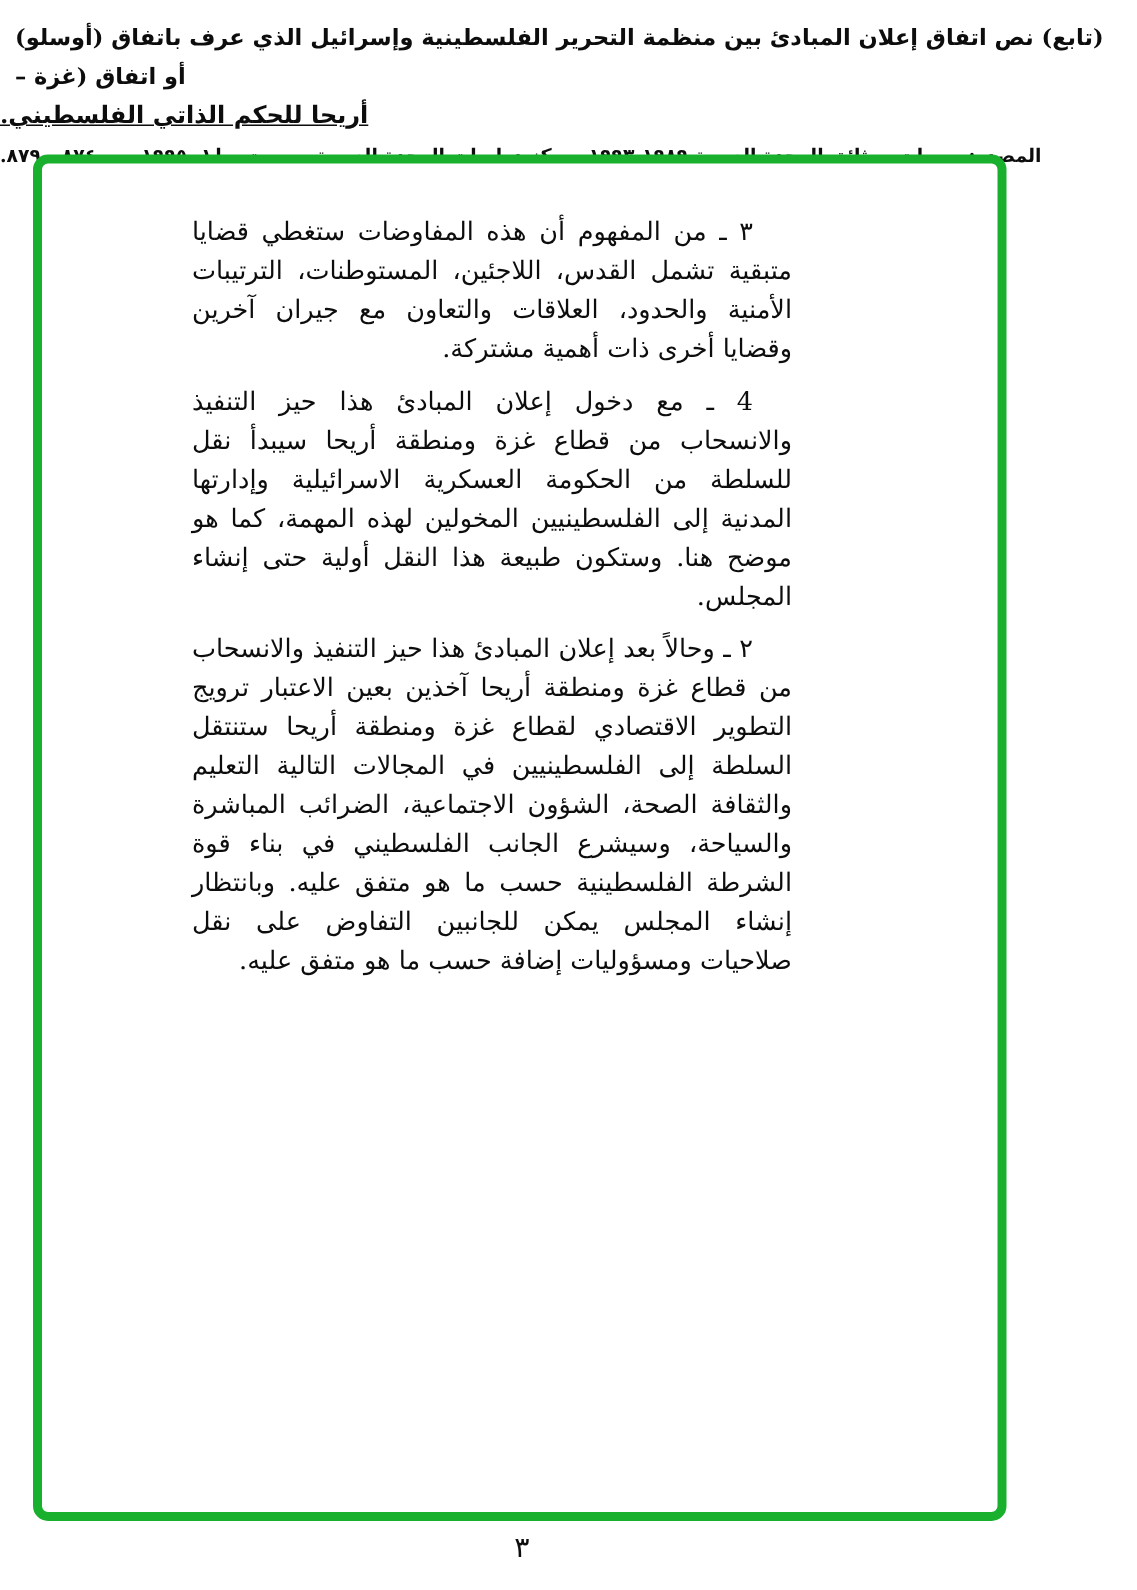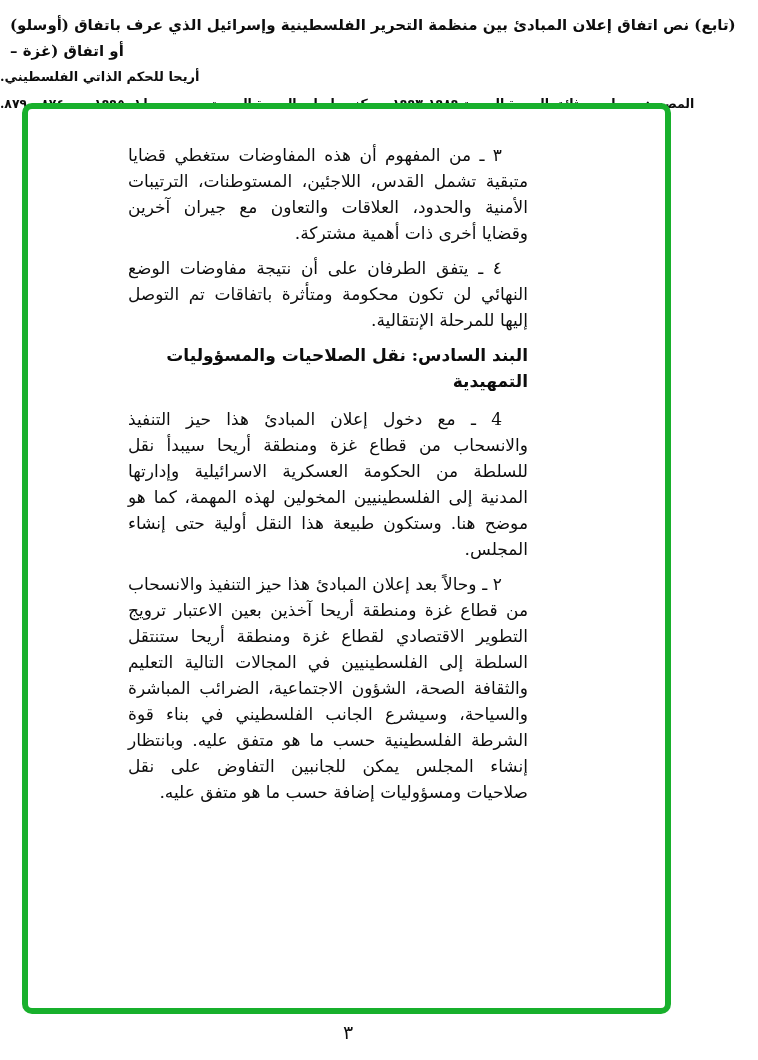--- a/index.html
+++ b/index.html
@@ -22,22 +22,23 @@
     direction: rtl;
     text-align: left;
     font-weight: bold;
   }
   .title-line1 {
     font-size: 15px;
     line-height: 26px;
     padding: 0 10px;
   }
   .title-line2 {
-    font-size: 13px;
+    font-size: 16px;
     line-height: 26px;
+    text-decoration: underline;
   }
   .source-line {
     font-size: 12.5px;
     line-height: 22px;
     margin-top: 3px;
   }
 
   
   .doc-frame {
     position: absolute;
@@ -92,23 +93,21 @@
   <div class="title-line1">(تابع) نص اتفاق إعلان المبادئ بين منظمة التحرير الفلسطينية وإسرائيل الذي عرف باتفاق (أوسلو) أو اتفاق (غزة –</div>
   <div class="title-line2">أريحا للحكم الذاتي الفلسطيني.</div>
   <div class="source-line">المصدر: يوميات ووثائق الوحدة العربية ١٩٨٩-١٩٩٣، مركز دراسات الوحدة العربية، بيروت، ط١، ١٩٩٥، ص ٨٧٤ - ٨٧٩.</div>
 </div>
 
 <div class="doc-frame">
   <div class="doc-body">
 
     <p class="para">٣ ـ من المفهوم أن هذه المفاوضات ستغطي قضايا متبقية تشمل القدس، اللاجئين، المستوطنات، الترتيبات الأمنية والحدود، العلاقات والتعاون مع جيران آخرين وقضايا أخرى ذات أهمية مشتركة.</p>
 
-    <p class="para">٤ ـ يتفق الطرفان على أن نتيجة مفاوضات الوضع النهائي لن تكون محكومة ومتأثرة باتفاقات تم التوصل إليها للمرحلة الإنتقالية.</p>
 
-    <h2 class="heading">البند السادس: نقل الصلاحيات والمسؤوليات التمهيدية</h2>
 
     <p class="para">4 ـ مع دخول إعلان المبادئ هذا حيز التنفيذ والانسحاب من قطاع غزة ومنطقة أريحا سيبدأ نقل للسلطة من الحكومة العسكرية الاسرائيلية وإدارتها المدنية إلى الفلسطينيين المخولين لهذه المهمة، كما هو موضح هنا. وستكون طبيعة هذا النقل أولية حتى إنشاء المجلس.</p>
 
     <p class="para">٢ ـ وحالاً بعد إعلان المبادئ هذا حيز التنفيذ والانسحاب من قطاع غزة ومنطقة أريحا آخذين بعين الاعتبار ترويج التطوير الاقتصادي لقطاع غزة ومنطقة أريحا ستنتقل السلطة إلى الفلسطينيين في المجالات التالية التعليم والثقافة الصحة، الشؤون الاجتماعية، الضرائب المباشرة والسياحة، وسيشرع الجانب الفلسطيني في بناء قوة الشرطة الفلسطينية حسب ما هو متفق عليه. وبانتظار إنشاء المجلس يمكن للجانبين التفاوض على نقل صلاحيات ومسؤوليات إضافة حسب ما هو متفق عليه.</p>
 
 
 
 
   </div>
 </div>

